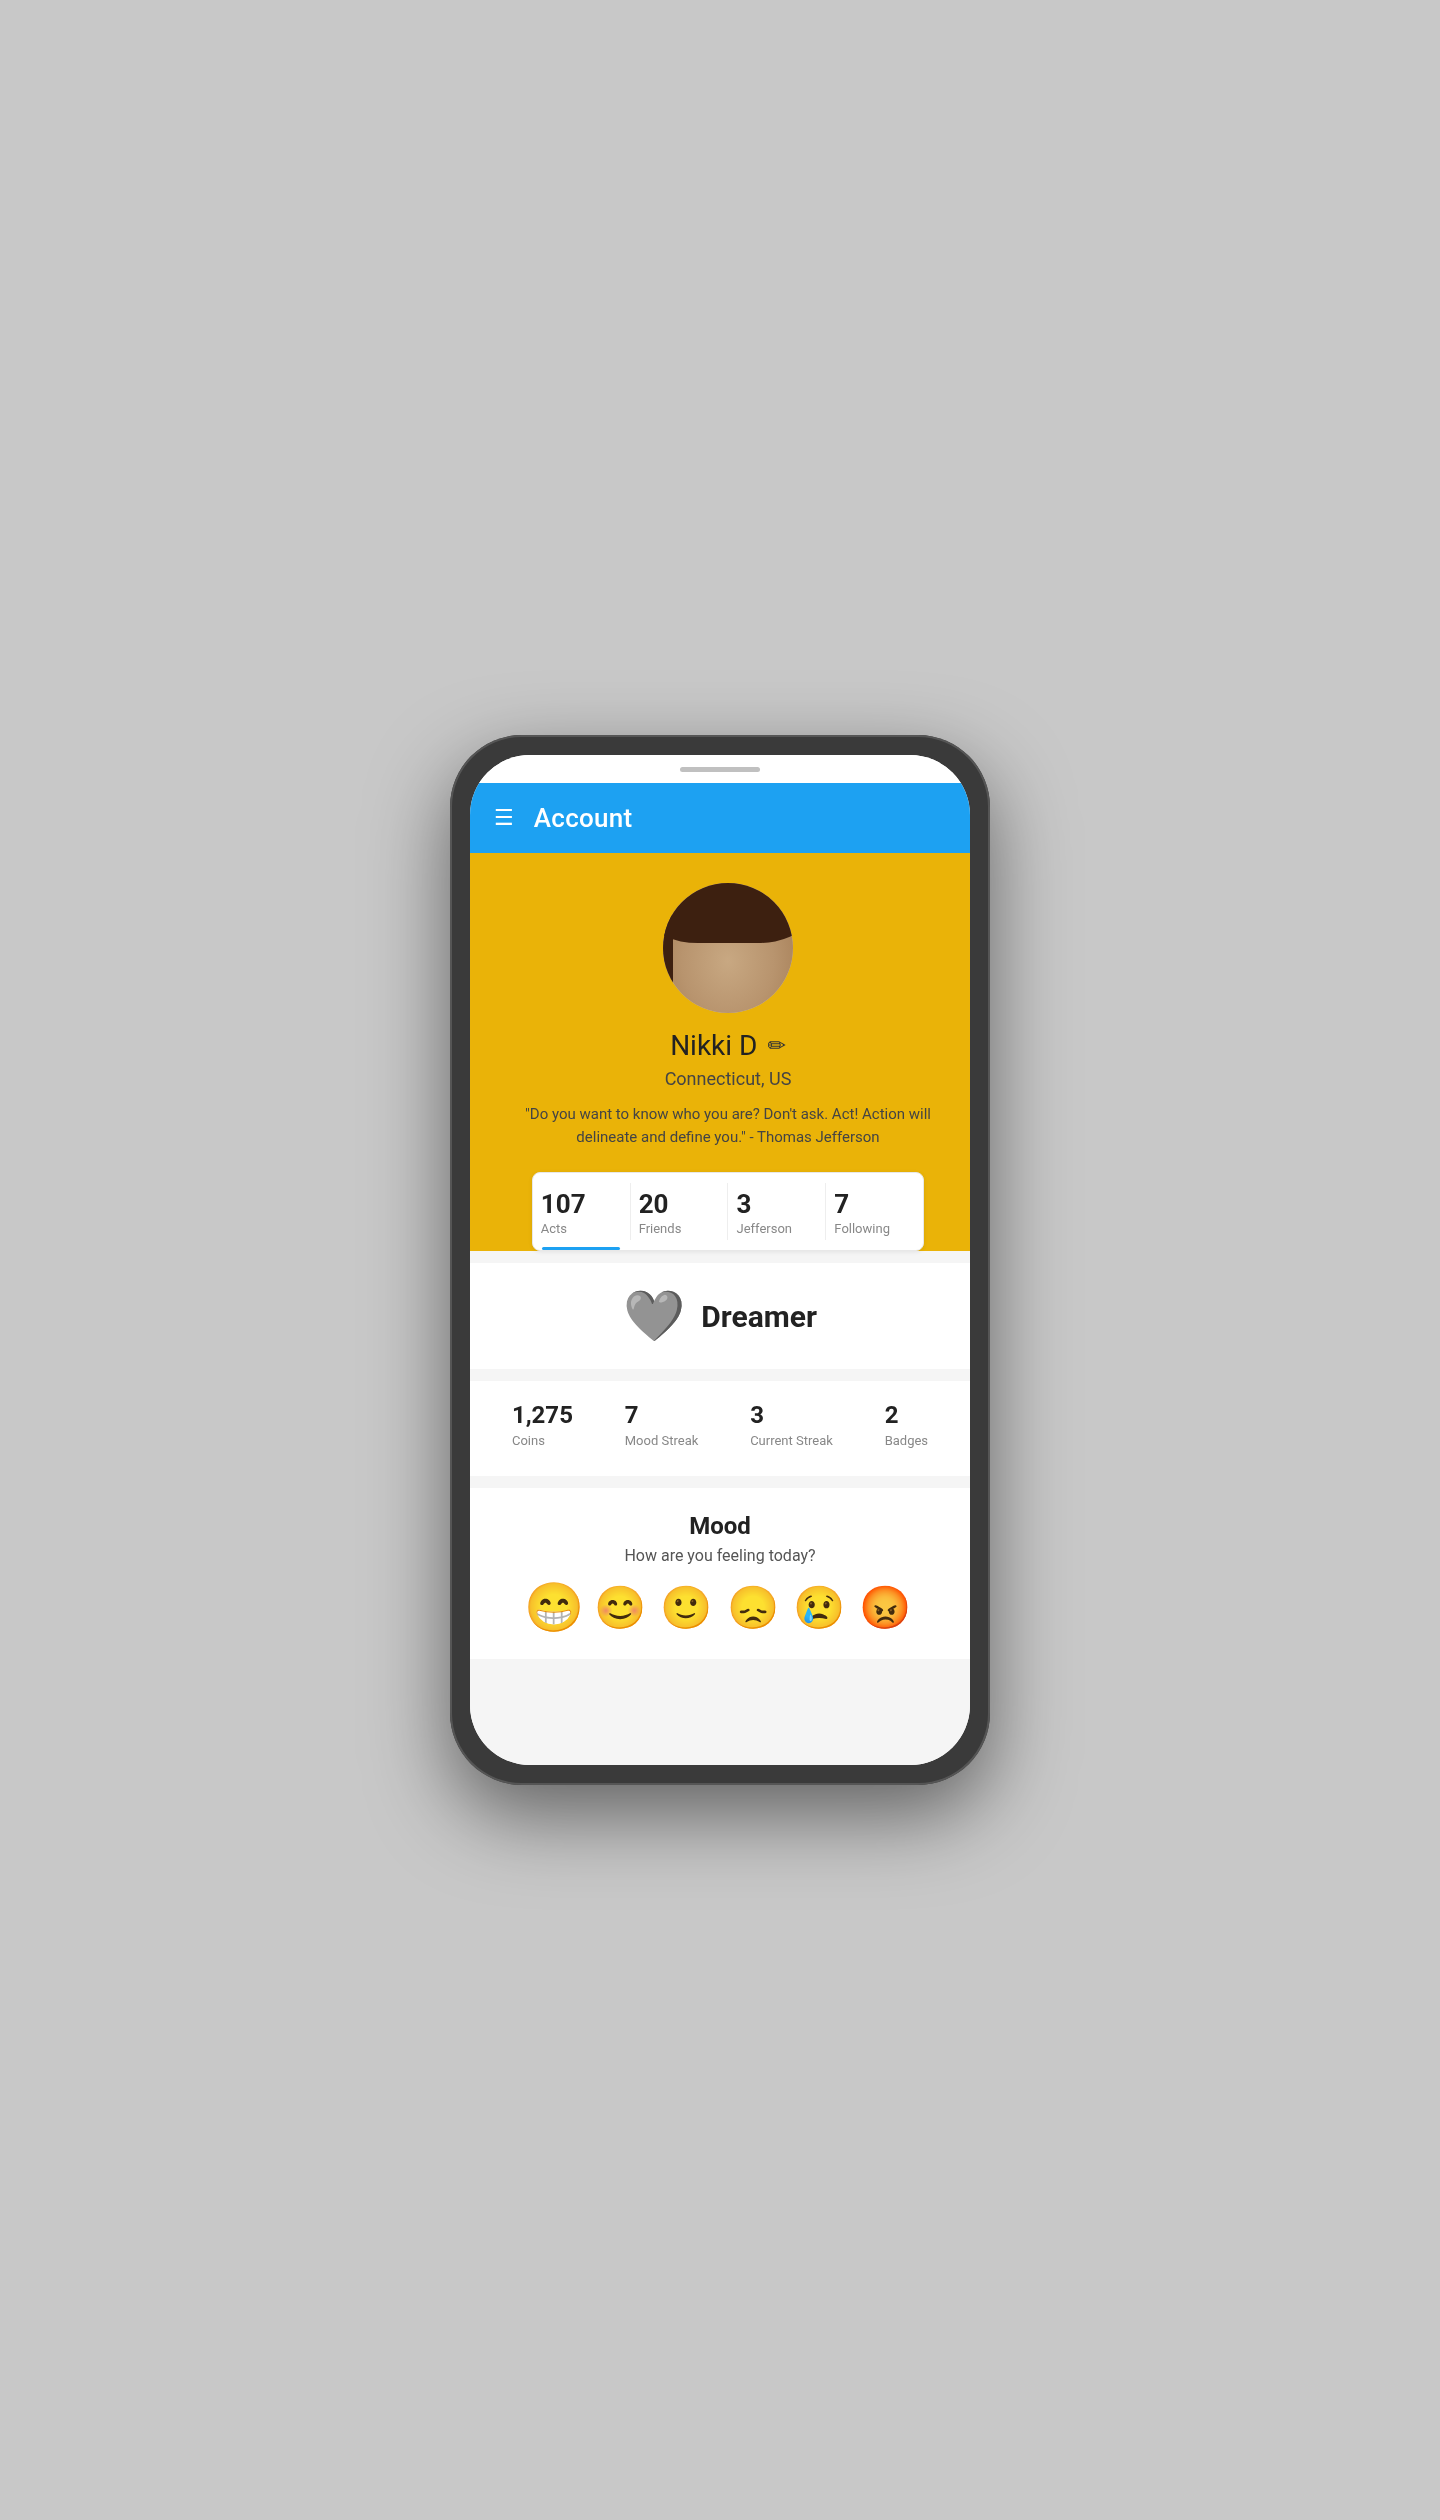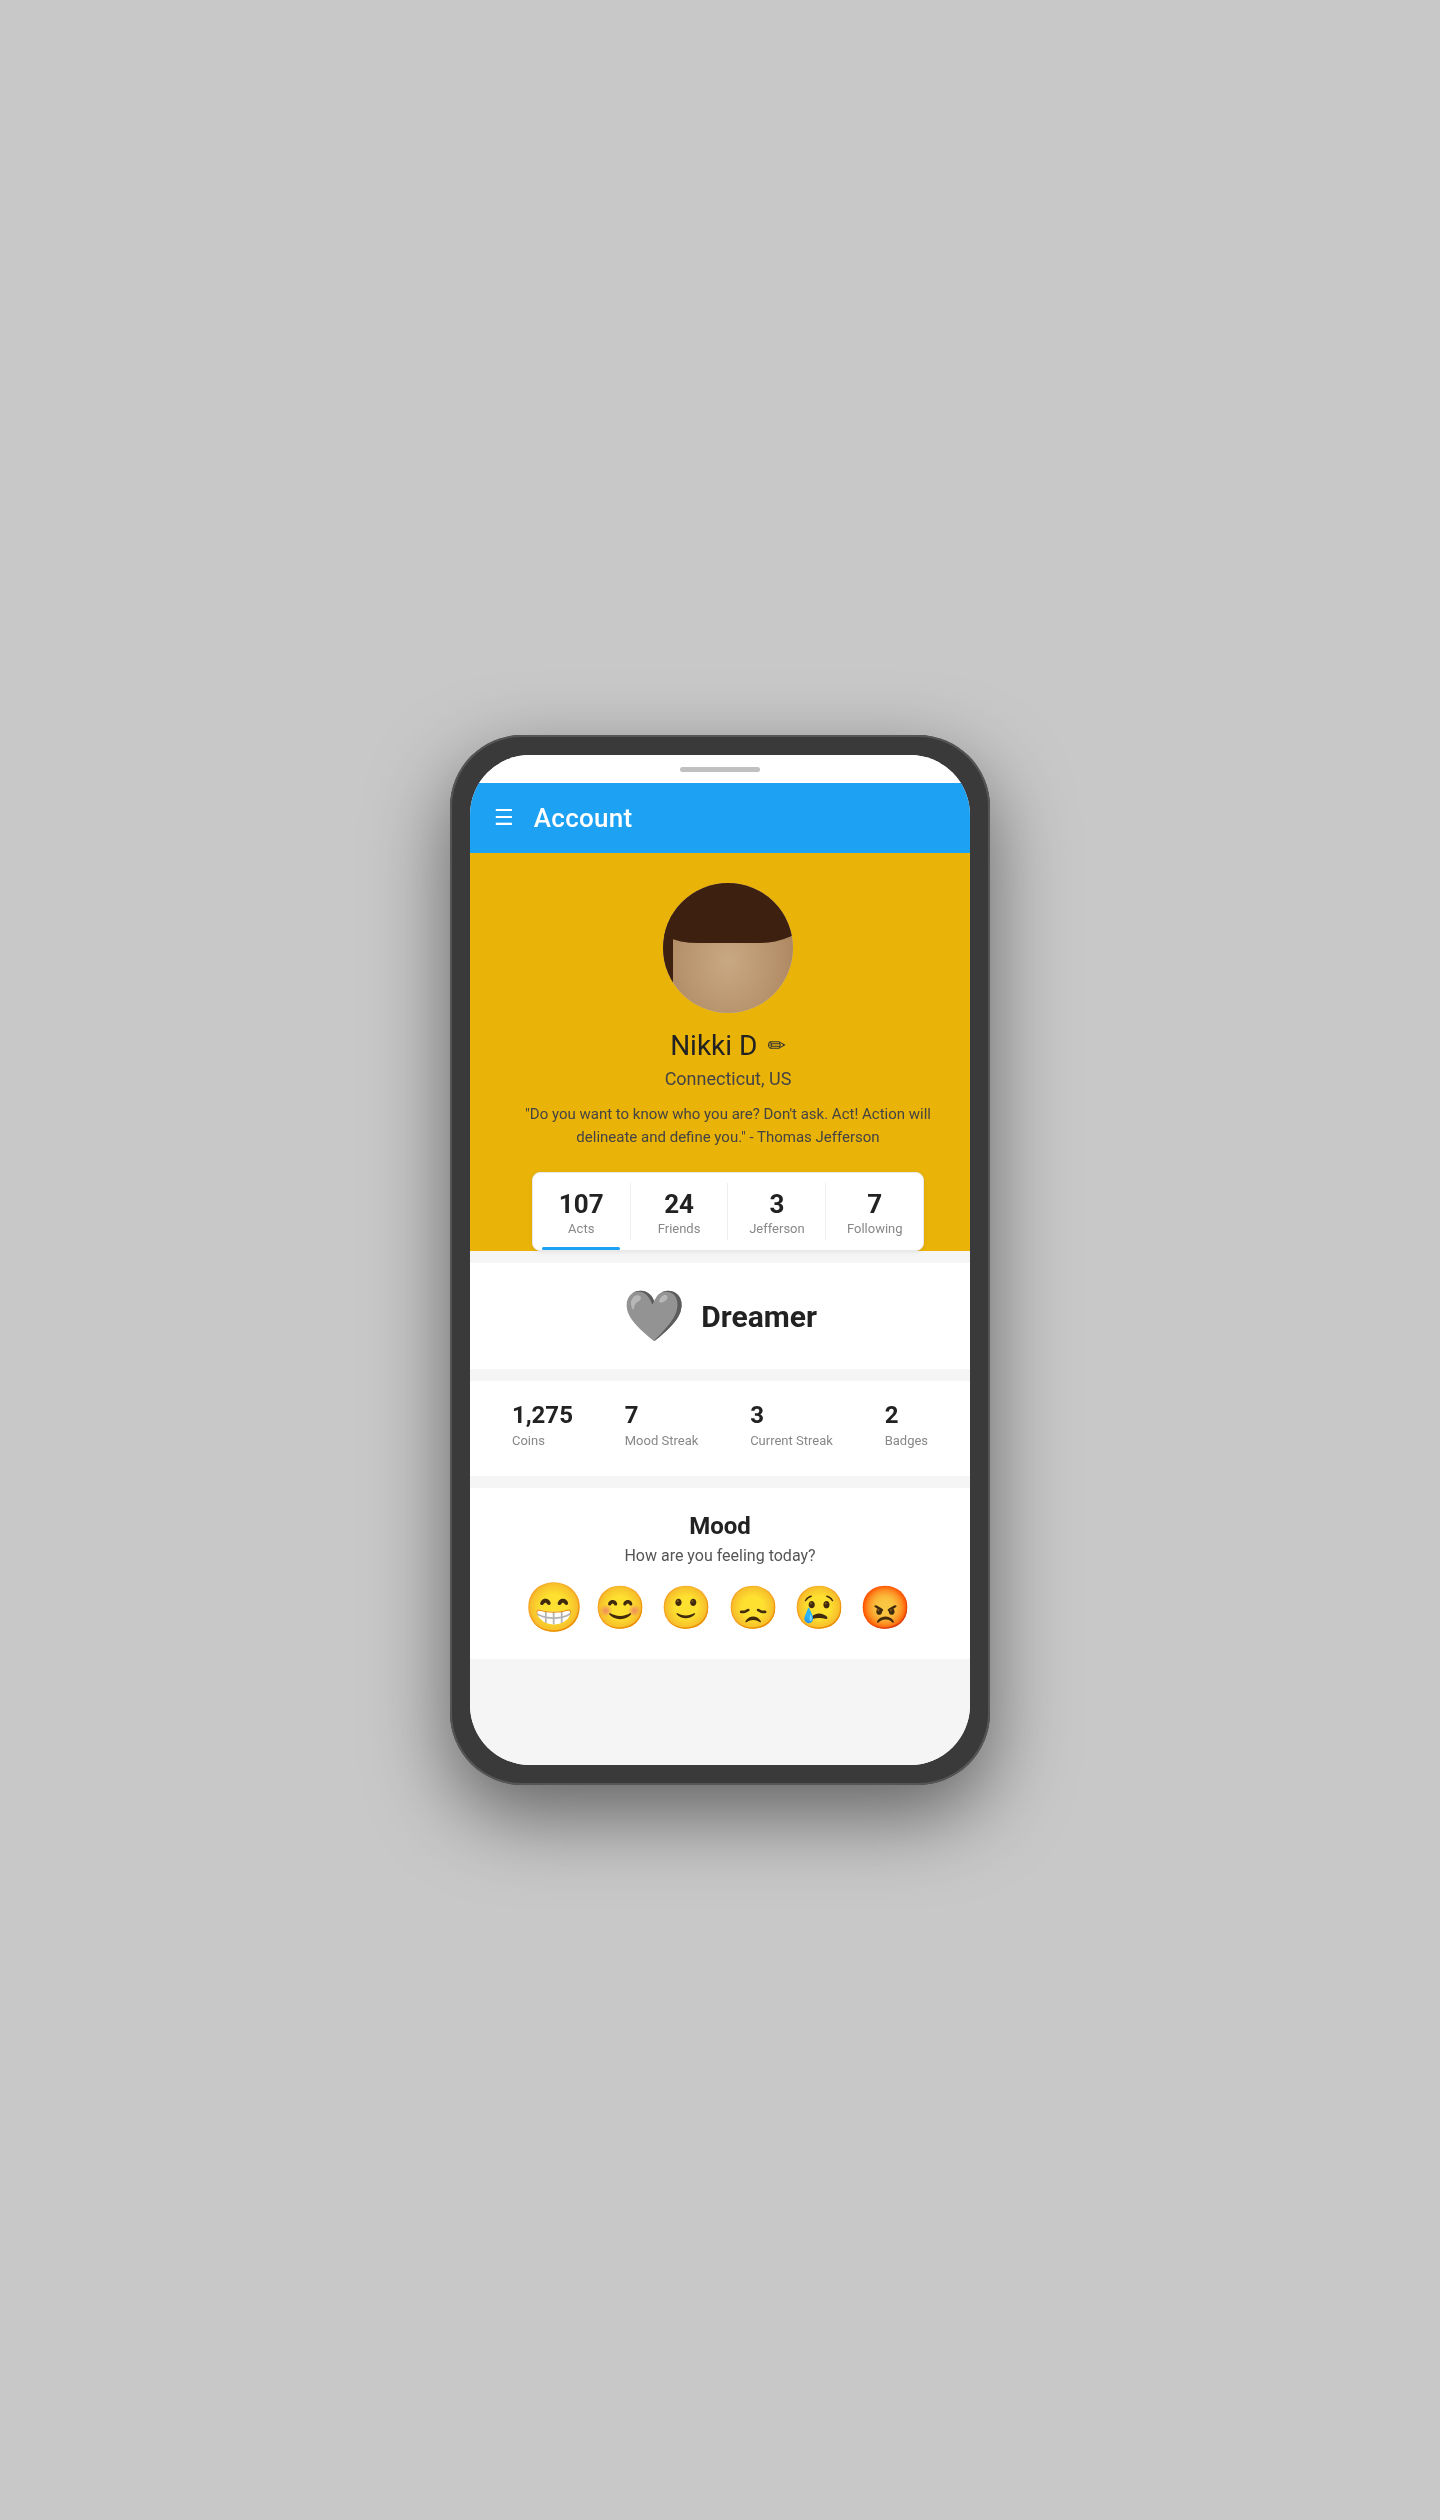--- a/index.html
+++ b/index.html
@@ -184,21 +184,20 @@
       width: 90%;
       display: flex;
       margin-bottom: 0;
       box-shadow: 0 1px 4px rgba(0,0,0,0.08);
     }
 
     .stat-item {
       flex: 1;
       display: flex;
       flex-direction: column;
-      align-items: center;
       padding: 18px 8px 14px;
       cursor: pointer;
       position: relative;
     }
 
     .stat-item:first-child::after {
       content: '';
       position: absolute;
       bottom: 0;
       left: 10%;
@@ -354,21 +353,21 @@
         <div class="location">Connecticut, US</div>
         <div class="quote">"Do you want to know who you are? Don't ask. Act! Action will delineate and define you." - Thomas Jefferson</div>
 
         <div class="stats-bar">
           <div class="stat-item">
             <span class="stat-number">107</span>
             <span class="stat-label">Acts</span>
           </div>
           <div class="stat-divider"></div>
           <div class="stat-item">
-            <span class="stat-number">24</span>
+            <span class="stat-number">20</span>
             <span class="stat-label">Friends</span>
           </div>
           <div class="stat-divider"></div>
           <div class="stat-item">
             <span class="stat-number">3</span>
             <span class="stat-label">Jefferson</span>
           </div>
           <div class="stat-divider"></div>
           <div class="stat-item">
             <span class="stat-number">7</span>

